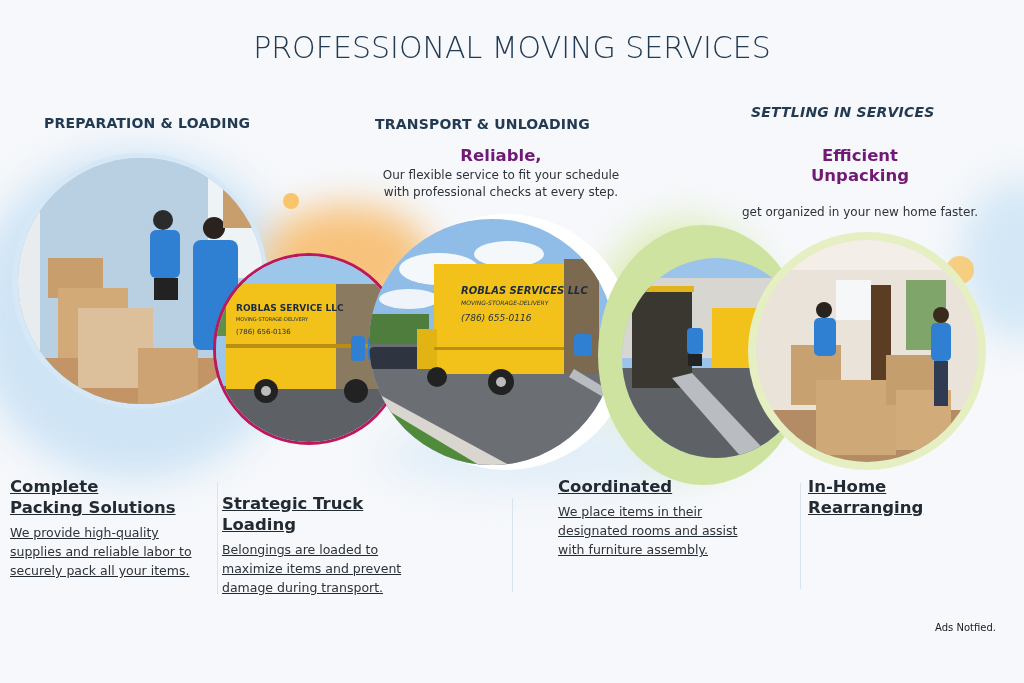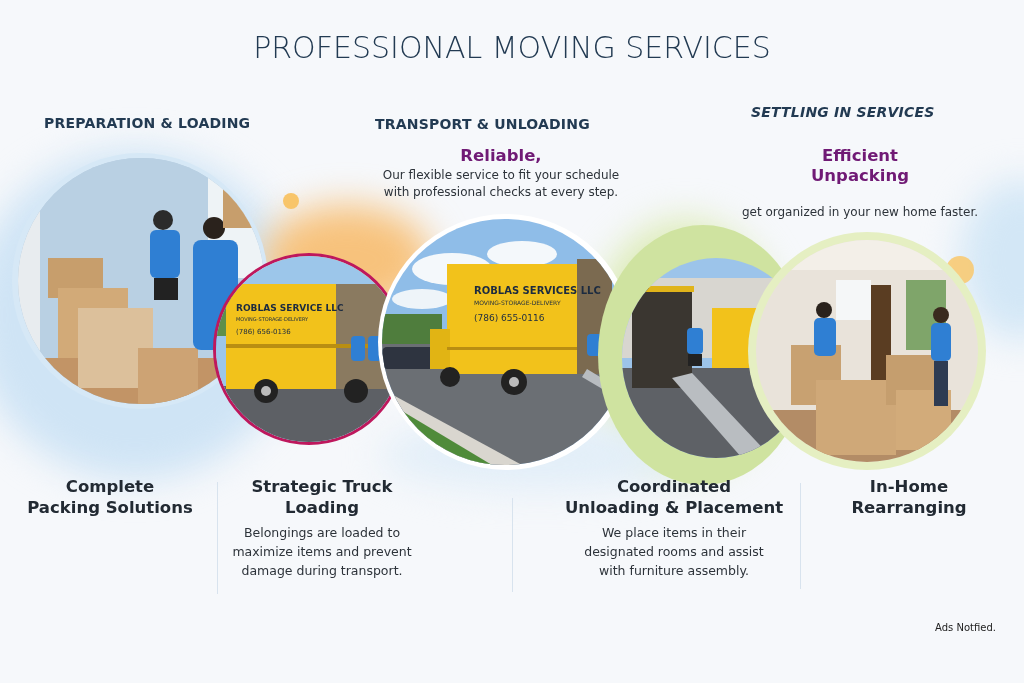--- a/index.html
+++ b/index.html
@@ -15,21 +15,21 @@
   .title .l1 { font-size: 30px; line-height: 40px; letter-spacing: 0.2px; }
   .title .l1 b { font-weight: 800; }
   .title .l1 span { font-weight: 300; }
   .title .l2 { font-size: 30px; line-height: 40px; font-weight: 300; }
   .section-head { position: absolute; font-size: 14px; font-weight: bold; color: #223a52; letter-spacing: 0.2px; white-space: nowrap; }
   .top-feature { position: absolute; text-align: center; }
   .top-feature h3 { font-size: 16.5px; line-height: 20px; font-weight: bold; color: #701a75; }
   .top-feature p { font-size: 12px; line-height: 17px; color: #2d333a; margin-top: 1px; }
   .photo { position: absolute; border-radius: 50%; overflow: hidden; }
   .photo-ring { position: absolute; border-radius: 50%; }
-  .bottom-feature { position: absolute; text-align: center; }
+  .bottom-feature { position: absolute; text-align: left; text-decoration: underline; }
   .bottom-feature h3 { font-size: 16.5px; line-height: 21px; font-weight: bold; color: #222a33; }
   .bottom-feature p { font-size: 12.5px; line-height: 19px; color: #2d333a; margin-top: 5px; }
   .divider { position: absolute; width: 1px; background: #d8e3ee; }
   .footnote { position: absolute; right: 28px; top: 622px; font-size: 10px; color: #222; }
 </style>
 </head>
 <body>
 
 <div class="wash" style="left:-30px; top:150px; width:330px; height:330px; background:#cfe4f5;"></div>
 <div class="wash" style="left:262px; top:205px; width:170px; height:110px; background:#f7c27c;"></div>
@@ -89,21 +89,21 @@
     <text x="20" y="78" font-size="7" font-family="DejaVu Sans, sans-serif" fill="#1c2b40">(786) 656-0136</text>
     <circle cx="50" cy="135" r="12" fill="#222"></circle>
     <circle cx="50" cy="135" r="5" fill="#bbb"></circle>
     <circle cx="140" cy="135" r="12" fill="#222"></circle>
     <rect x="135" y="80" width="14" height="25" rx="4" fill="#2f7fd3"></rect>
     <rect x="152" y="80" width="14" height="25" rx="4" fill="#2f7fd3"></rect>
   </svg>
 </div>
 
 <div class="photo-ring" style="left:378px; top:214px; width:256px; height:256px; background:#fff;"></div>
-<div class="photo" style="left:382px; top:219px; width:246px; height:246px;">
+<div class="photo" style="left:369px; top:219px; width:246px; height:246px;font-style:italic;">
   <svg width="246" height="246" viewBox="0 0 246 246">
     <rect width="246" height="246" fill="#8fbde8"></rect>
     <ellipse cx="70" cy="50" rx="40" ry="16" fill="#f4f8fb"></ellipse>
     <ellipse cx="140" cy="35" rx="35" ry="13" fill="#f4f8fb"></ellipse>
     <ellipse cx="40" cy="80" rx="30" ry="10" fill="#eef4f9"></ellipse>
     <rect x="0" y="95" width="60" height="30" fill="#4f7d3d"></rect>
     <rect x="0" y="125" width="246" height="121" fill="#6b6f74"></rect>
     <polygon points="0,170 140,246 0,246" fill="#d9d6cf"></polygon>
     <polygon points="0,180 110,246 80,246 0,200" fill="#4f8b3a"></polygon>
     <rect x="0" y="128" width="55" height="22" rx="5" fill="#2e3440"></rect>
@@ -157,26 +157,27 @@
     <rect x="178" y="121" width="14" height="45" fill="#2e3b52"></rect>
   </svg>
 </div>
 
 <div class="divider" style="left:217px; top:482px; height:112px;"></div>
 <div class="divider" style="left:512px; top:498px; height:94px;"></div>
 <div class="divider" style="left:800px; top:483px; height:106px;"></div>
 
 <div class="bottom-feature" style="left:10px; top:476px; width:200px;">
   <h3><span>Complete</span><br><span>Packing Solutions</span></h3>
+  <p><span>We provide high-quality</span><br><span>supplies and reliable labor to</span><br><span>securely pack all your items.</span></p>
 </div>
-<div class="bottom-feature" style="left:222px; top:476px; width:200px;">
+<div class="bottom-feature" style="left:222px; top:493px; width:200px;">
   <h3><span>Strategic Truck</span><br><span>Loading</span></h3>
   <p><span>Belongings are loaded to</span><br><span>maximize items and prevent</span><br><span>damage during transport.</span></p>
 </div>
 <div class="bottom-feature" style="left:558px; top:476px; width:232px;">
-  <h3><span>Coordinated</span><br><span>Unloading &amp; Placement</span></h3>
+  <h3><span>Coordinated</span><br></h3>
   <p><span>We place items in their</span><br><span>designated rooms and assist</span><br><span>with furniture assembly.</span></p>
 </div>
 <div class="bottom-feature" style="left:808px; top:476px; width:202px;">
   <h3><span>In-Home</span><br><span>Rearranging</span></h3>
 </div>
 
 <div class="footnote">Ads Notfied.</div>
 
 </body></html>

